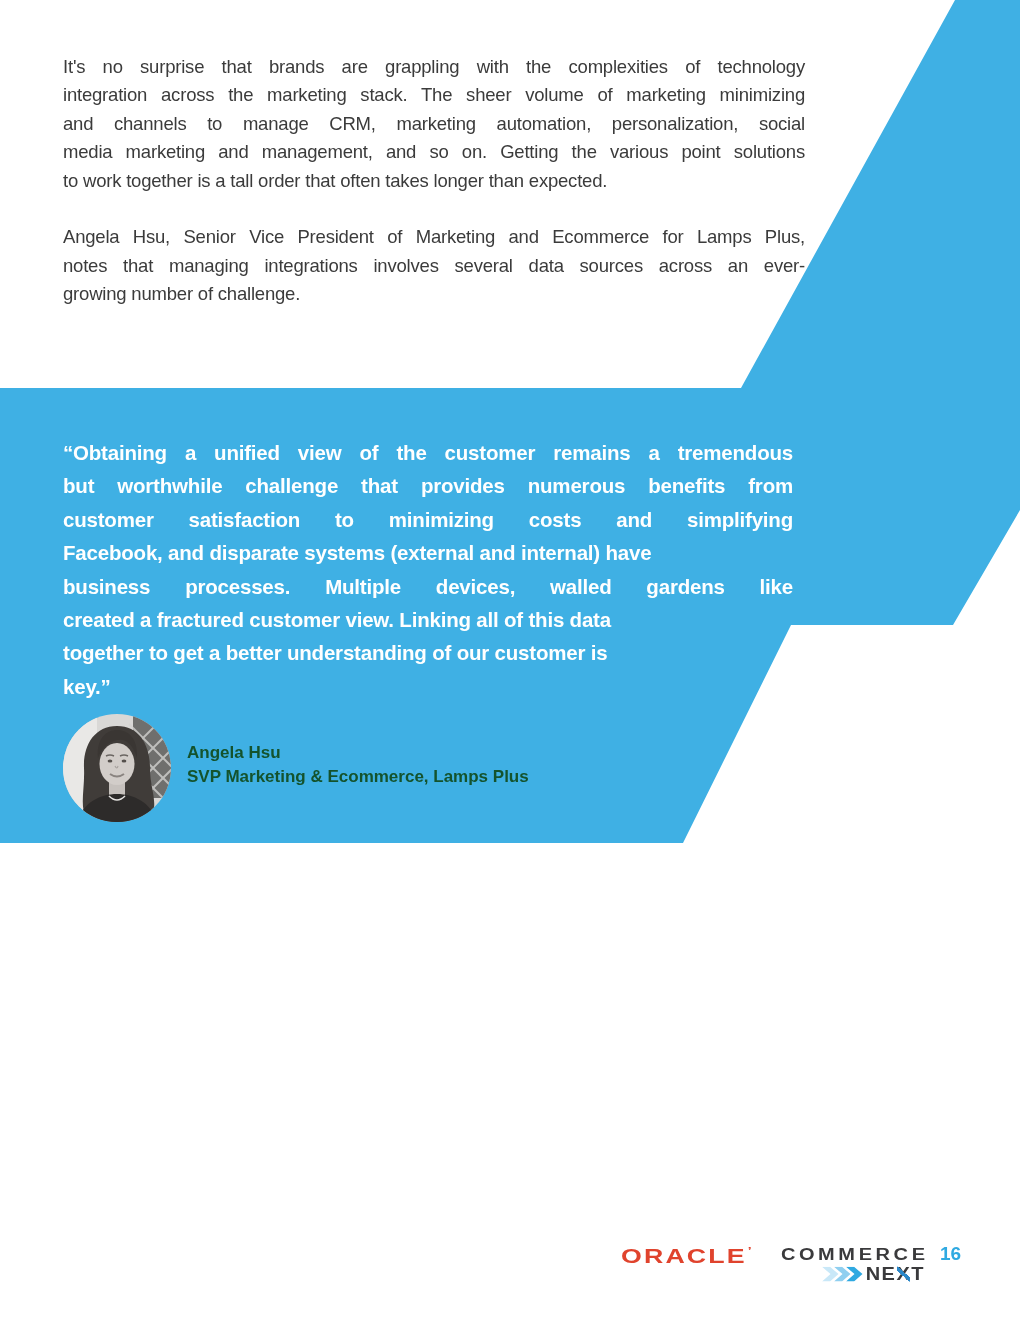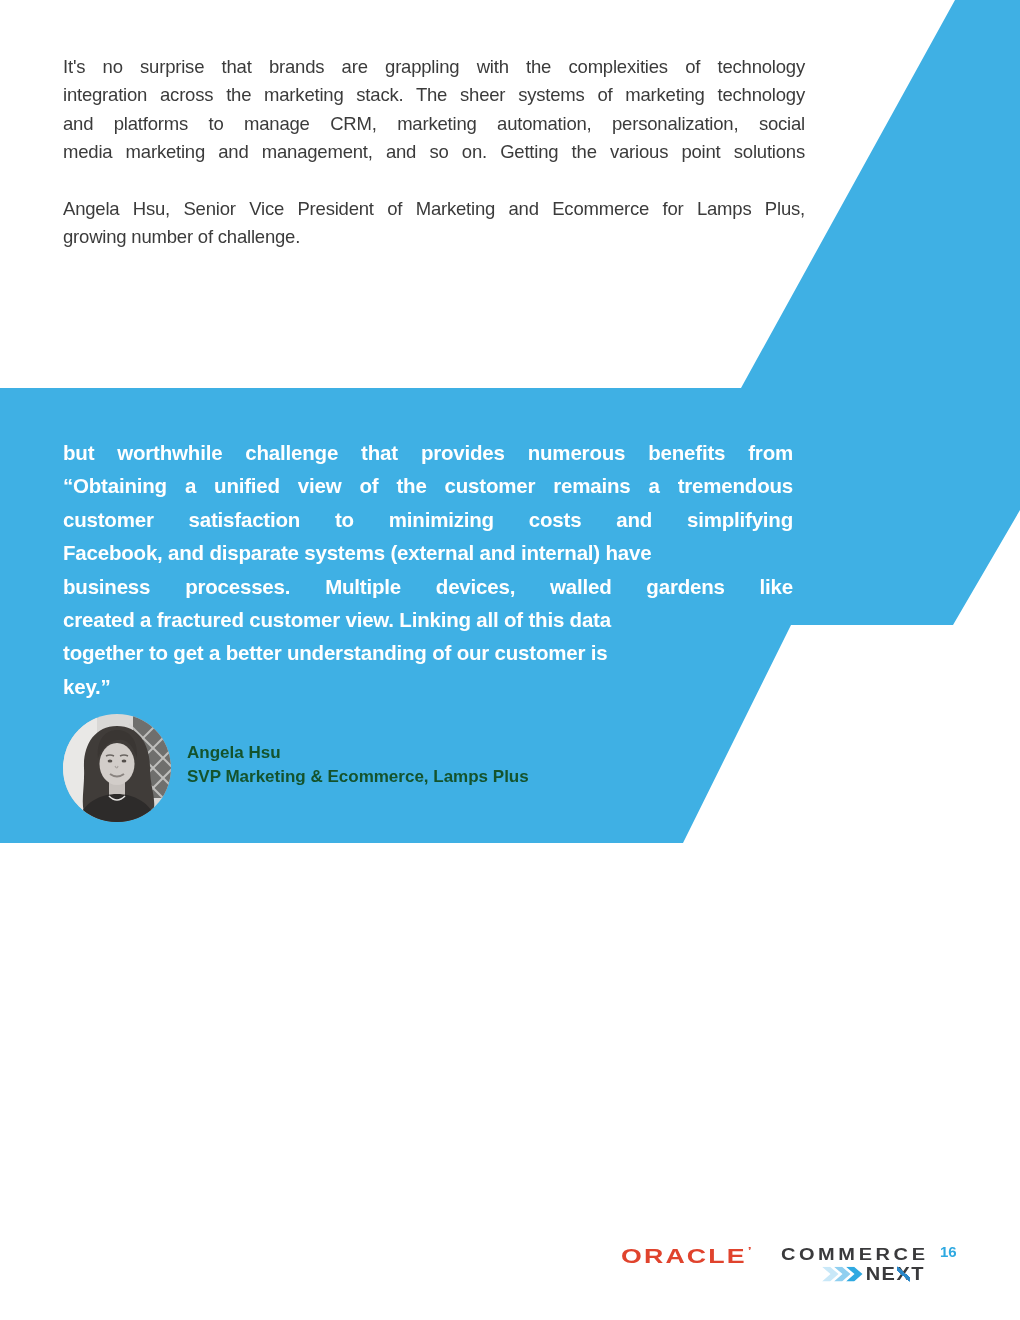--- a/index.html
+++ b/index.html
@@ -64,48 +64,50 @@
     transform:scaleY(0.88);transform-origin:right top;white-space:nowrap;
   }
   .chevrons{margin-right:2px;}
   .nx-x{position:relative;display:inline-block;}
   .nx-x::after{
     content:"";position:absolute;left:6%;top:12%;width:88%;height:76%;
     background:linear-gradient(45deg, transparent 41%, #2B87C8 41%, #2B87C8 59%, transparent 59%);
   }
   .page-number{
     position:absolute;left:940px;top:1243px;
-    color:#2FA9E1;font-size:15px;font-weight:bold;
+    color:#2FA9E1;font-size:19px;font-weight:bold;
   }
 </style>
 </head>
 <body>
 
 <div class="page">
 
   <svg class="shape-svg" viewBox="0 0 1020 1320" aria-hidden="true">
     <polygon points="955,0 1020,0 1020,510 953,625 791,625 683,843 0,843 0,388 741,388" fill="#3FB0E4"></polygon>
   </svg>
 
   <div class="body-copy">
     <div class="para1">
         <div class="line just">It's no surprise that brands are grappling with the complexities of technology</div>
-        <div class="line just">integration across the marketing stack. The sheer systems of marketing technology</div>
-        <div class="line just">and platforms to manage CRM, marketing automation, personalization, social</div>
+        <div class="line just">integration across the marketing stack. The sheer volume of marketing minimizing</div>
+        <div class="line just">and channels to manage CRM, marketing automation, personalization, social</div>
         <div class="line just">media marketing and management, and so on. Getting the various point solutions</div>
+        <div class="line">to work together is a tall order that often takes longer than expected.</div>
       </div>
     <div class="para2">
         <div class="line just">Angela Hsu, Senior Vice President of Marketing and Ecommerce for Lamps Plus,</div>
+        <div class="line just">notes that managing integrations involves several data sources across an ever-</div>
         <div class="line">growing number of challenge.</div>
       </div>
   </div>
 
   <div class="quote-text">
+      <div class="line just">“Obtaining a unified view of the customer remains a tremendous</div>
       <div class="line just">but worthwhile challenge that provides numerous benefits from</div>
-      <div class="line just">“Obtaining a unified view of the customer remains a tremendous</div>
       <div class="line just">customer satisfaction to minimizing costs and simplifying</div>
       <div class="line">Facebook, and disparate systems (external and internal) have</div>
       <div class="line just">business processes. Multiple devices, walled gardens like</div>
       <div class="line">created a fractured customer view. Linking all of this data</div>
       <div class="line">together to get a better understanding of our customer is</div>
       <div class="line">key.”</div>
     </div>
 
   <div class="avatar">
     <svg viewBox="0 0 108 108" aria-hidden="true">

